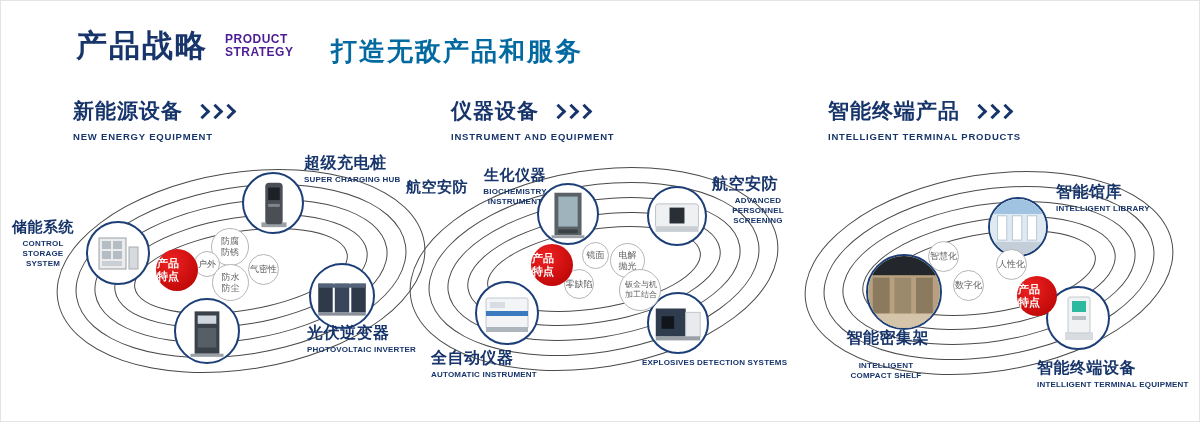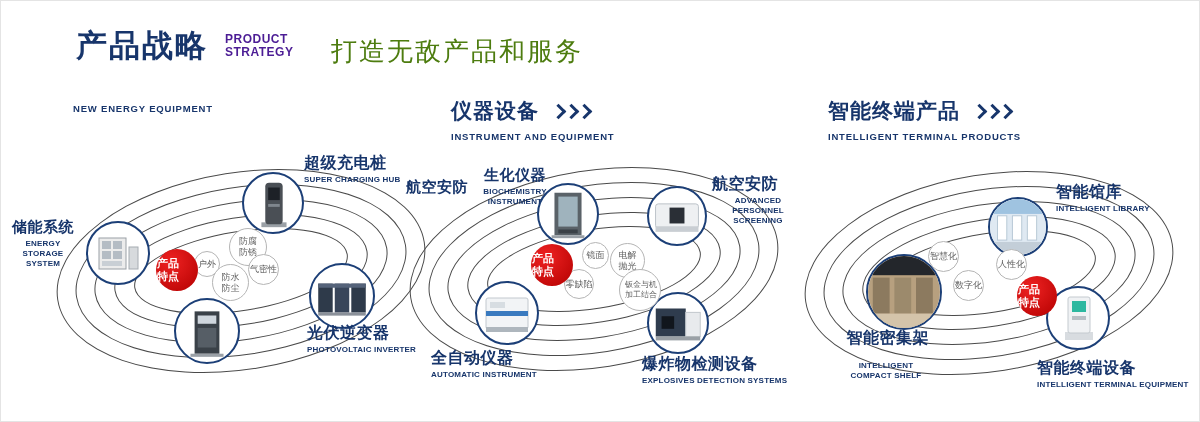--- a/index.html
+++ b/index.html
@@ -3,21 +3,21 @@
 <meta charset="utf-8">
 <style>
   html,body{margin:0;padding:0;background:#fff;}
   .poster{
     position:relative;width:1200px;height:422px;background:#fff;overflow:hidden;
     font-family:"Liberation Sans","DejaVu Sans",sans-serif;border:1px solid #e4e4e4;box-sizing:border-box;
   }
   
   .title-cn{position:absolute;left:75px;top:24px;font-size:31px;font-weight:bold;color:#17356b;letter-spacing:2px;}
   .title-en{position:absolute;left:224px;top:32px;font-size:12px;font-weight:bold;color:#4c1d95;line-height:13px;letter-spacing:.5px;}
-  .slogan{position:absolute;left:330px;top:33px;font-size:26px;font-weight:normal;color:#4d7c0f;letter-spacing:2px;}
+  .slogan{position:absolute;left:330px;top:33px;font-size:26px;font-weight:bold;color:#0369a1;letter-spacing:2px;}
   
   .section-heading{position:absolute;color:#17356b;}
   .section-heading .cn{font-size:21px;font-weight:bold;display:flex;align-items:center;letter-spacing:1px;}
   .section-heading .en{font-size:9.5px;font-weight:bold;letter-spacing:.8px;margin-top:6px;}
   .chevrons{display:inline-flex;margin-left:12px;}
   .chevrons i{width:8px;height:8px;border-top:3px solid #17356b;border-right:3px solid #17356b;transform:rotate(45deg);margin-left:2px;display:block;}
   
   .orbits{position:absolute;width:0;height:0;transform:rotate(-9deg);z-index:1;}
   .orbit{position:absolute;left:0;top:0;transform:translate(-50%,-50%);border:1px solid #4a4a4a;border-radius:50%;}
   .o1{width:370px;height:196px;}.o2{width:332px;height:166px;}.o3{width:294px;height:136px;}
@@ -48,20 +48,28 @@
 <div class="poster">
 
   <div class="title-cn">产品战略</div>
   <div class="title-en">
     <div>PRODUCT</div>
     <div>STRATEGY</div>
   </div>
   <div class="slogan">打造无敌产品和服务</div>
 
   <div class="section-heading" style="left:72px;top:96px;">
+    <div class="cn">
+        <span>新能源设备</span>
+      <span class="chevrons">
+          <i></i>
+          <i></i>
+          <i></i>
+        </span>
+      </div>
     <div class="en">NEW ENERGY EQUIPMENT</div>
   </div>
 
   <div class="orbits" style="left:240px;top:270px;">
     <div class="orbit o1"></div>
     <div class="orbit o2"></div>
     <div class="orbit o3"></div>
     <div class="orbit o4"></div>
     <div class="orbit o5"></div>
   </div>
@@ -100,40 +108,40 @@
         <rect x="21" y="15" width="18" height="8" fill="#cfd6dd"></rect>
         <rect x="21" y="27" width="18" height="19" fill="#565e66"></rect>
         <rect x="14" y="52" width="32" height="3" fill="#9aa0a6"></rect>
       </svg>
   </div>
 
   <div class="badge" style="left:155px;top:248px;">
     <span>产品特点</span>
   </div>
 
-  <div class="bubble" style="left:228px;top:227px;width:38px;height:38px;">
+  <div class="bubble" style="left:210px;top:227px;width:38px;height:38px;">
     <span class="w22">防腐防锈</span>
     </div>
   <div class="bubble" style="left:193px;top:250px;width:26px;height:26px;">
     <span>户外</span>
     </div>
   <div class="bubble" style="left:247px;top:253px;width:31px;height:31px;">
     <span>气密性</span>
     </div>
   <div class="bubble" style="left:211px;top:263px;width:37px;height:37px;">
     <span class="w22">防水防尘</span>
     </div>
 
   <div class="p-label" style="left:303px;top:153px;">
     <div class="cn big">超级充电桩</div>
     <div class="en">SUPER CHARGING HUB</div>
   </div>
   <div class="p-label" style="left:0px;top:218px;width:84px;text-align:center;">
     <div class="cn">储能系统</div>
-    <div class="en" style="width:70px;margin:3px auto 0;">ENERGY STORAGE SYSTEM</div>
+    <div class="en" style="width:70px;margin:3px auto 0;">CONTROL STORAGE SYSTEM</div>
   </div>
   <div class="p-label" style="left:306px;top:323px;">
     <div class="cn big">光伏逆变器</div>
     <div class="en">PHOTOVOLTAIC INVERTER</div>
   </div>
 
   <div class="section-heading" style="left:450px;top:96px;">
     <div class="cn">
         <span>仪器设备</span>
       <span class="chevrons">
@@ -209,21 +217,20 @@
   </div>
   <div class="p-label" style="left:711px;top:174px;width:110px;">
     <div class="cn big">航空安防</div>
     <div class="en" style="width:92px;">ADVANCED PERSONNEL SCREENING</div>
   </div>
   <div class="p-label" style="left:430px;top:348px;">
     <div class="cn big">全自动仪器</div>
     <div class="en">AUTOMATIC INSTRUMENT</div>
   </div>
   <div class="p-label" style="left:641px;top:354px;">
-    <div class="cn big">爆炸物检测设备</div>
     <div class="en">EXPLOSIVES DETECTION SYSTEMS</div>
   </div>
 
   <div class="section-heading" style="left:827px;top:96px;">
     <div class="cn">
         <span>智能终端产品</span>
       <span class="chevrons">
           <i></i>
           <i></i>
           <i></i>

